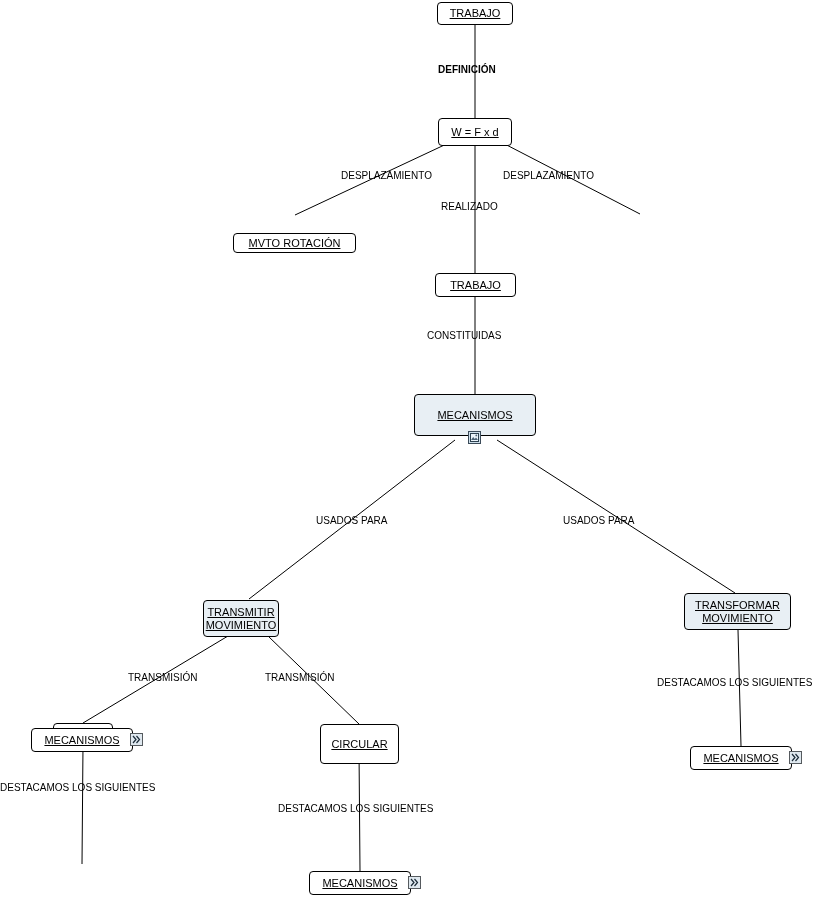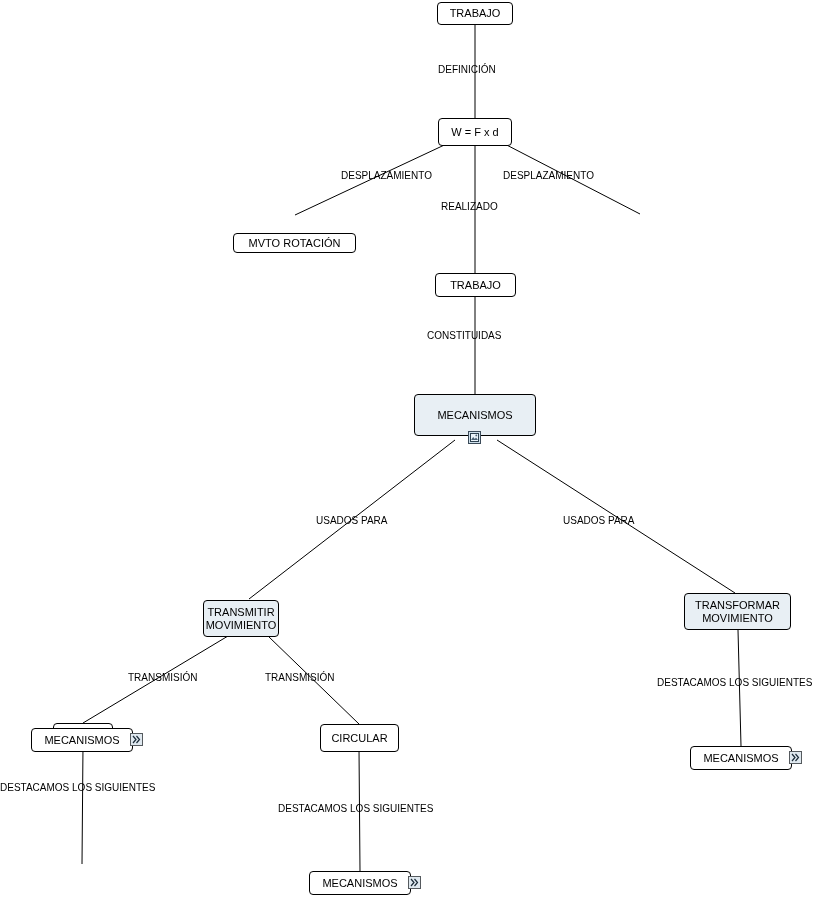--- a/index.html
+++ b/index.html
@@ -32,20 +32,21 @@
     background: #ffffff;
     color: #000000;
     font-size: 11px;
     line-height: 13px;
     text-align: center;
     display: flex;
     align-items: center;
     justify-content: center;
     white-space: pre-line;
     padding: 0 8px;
+    text-decoration: underline;
   }
   .node.shaded {
     background: #e8eff4;
   }
   .edge-label {
     position: absolute;
     font-size: 10px;
     color: #000000;
     white-space: nowrap;
     background: transparent;
@@ -99,25 +100,25 @@
 <div class="node" style="left: 437px; top: 2px; width: 76px; height: 23px;">TRABAJO</div>
     <div class="node" style="left: 438px; top: 118px; width: 74px; height: 28px;">W = F x d</div>
     <div class="node" style="left: 233px; top: 233px; width: 123px; height: 20px;">MVTO  ROTACIÓN</div>
     <div class="node" style="left: 435px; top: 273px; width: 81px; height: 24px;">TRABAJO</div>
     <div class="node shaded" style="left: 414px; top: 394px; width: 122px; height: 42px;">MECANISMOS</div>
     <div class="node shaded" style="left: 203px; top: 600px; width: 76px; height: 37px;">TRANSMITIR
 MOVIMIENTO</div>
     <div class="node shaded" style="left: 684px; top: 593px; width: 107px; height: 37px;">TRANSFORMAR
 MOVIMIENTO</div>
     <div class="node" style="left: 53px; top: 723px; width: 60px; height: 23px;">LINEAL</div>
-    <div class="node" style="left: 320px; top: 724px; width: 79px; height: 28px; text-align: right;">CIRCULAR</div>
+    <div class="node" style="left: 320px; top: 724px; width: 79px; height: 40px; text-align: right;">CIRCULAR</div>
     <div class="node" style="left: 690px; top: 746px; width: 102px; height: 24px;">MECANISMOS</div>
     <div class="node" style="left: 31px; top: 728px; width: 102px; height: 24px;">MECANISMOS</div>
     <div class="node" style="left: 309px; top: 871px; width: 102px; height: 24px;">MECANISMOS</div>
-    <div class="edge-label big" style="left: 438px; top: 64px;">DEFINICIÓN</div>
+    <div class="edge-label big" style="left: 438px; top: 64px; font-weight: bold;">DEFINICIÓN</div>
     <div class="edge-label" style="left: 341px; top: 170px;">DESPLAZAMIENTO</div>
     <div class="edge-label" style="left: 503px; top: 170px;">DESPLAZAMIENTO</div>
     <div class="edge-label big" style="left: 441px; top: 201px;">REALIZADO</div>
     <div class="edge-label big" style="left: 427px; top: 330px;">CONSTITUIDAS</div>
     <div class="edge-label big" style="left: 316px; top: 515px;">USADOS PARA</div>
     <div class="edge-label big" style="left: 563px; top: 515px;">USADOS PARA</div>
     <div class="edge-label" style="left: 128px; top: 672px;">TRANSMISIÓN</div>
     <div class="edge-label" style="left: 265px; top: 672px;">TRANSMISIÓN</div>
     <div class="edge-label" style="left: 0px; top: 782px;">DESTACAMOS LOS SIGUIENTES</div>
     <div class="edge-label" style="left: 278px; top: 803px;">DESTACAMOS LOS SIGUIENTES</div>

